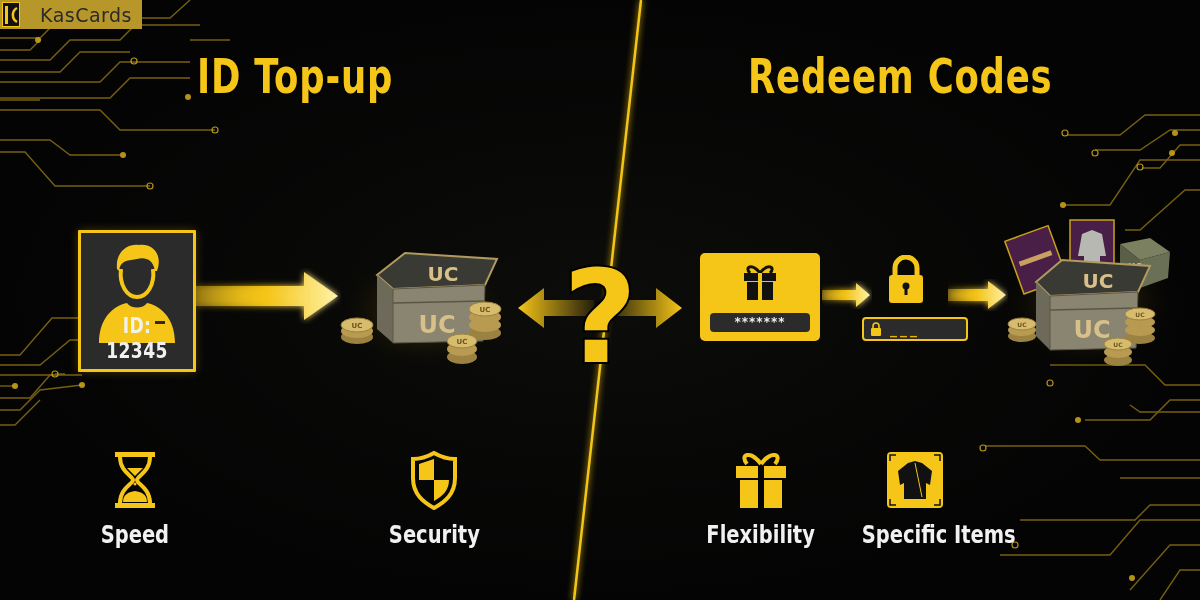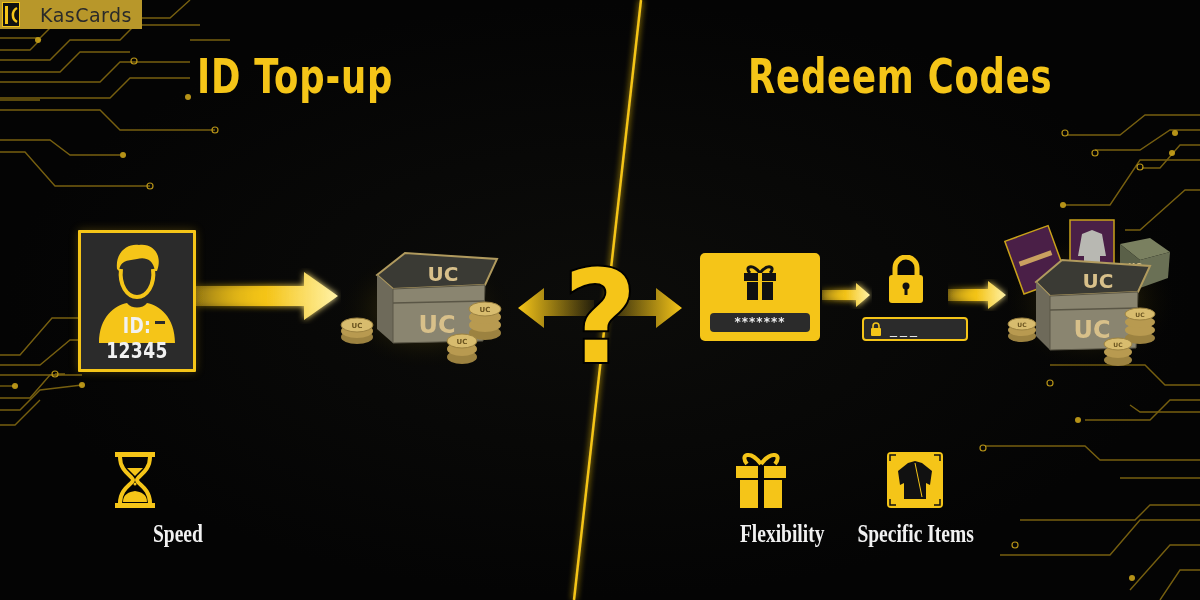--- a/index.html
+++ b/index.html
@@ -33,25 +33,25 @@
 
   .code-card { position: absolute; left: 700px; top: 253px; width: 120px; height: 88px; background: #f5c518;
       border-radius: 5px; }
   .code-card .gift { position: absolute; left: 42px; top: 10px; }
   .code-field { position: absolute; left: 10px; bottom: 9px; width: 100px; height: 19px; background: #2b2b2b;
       border-radius: 4px; color: #eee; font-size: 12px; font-weight: bold; text-align: center;
       line-height: 19px; letter-spacing: 1px; }
   .lock-big { position: absolute; left: 886px; top: 255px; }
   .lock-field { position: absolute; left: 862px; top: 317px; width: 106px; height: 24px; background: #2b2b2b;
       border: 2px solid #f5c518; border-radius: 4px; display: flex; align-items: center; gap: 8px; padding-left: 6px; }
-  .lock-field .dashes { color: #e5e5e5; font-size: 14px; font-weight: normal; letter-spacing: 3px; }
+  .lock-field .dashes { color: #eab308; font-size: 14px; font-weight: bold; letter-spacing: 3px; }
 
   .question { position: absolute; left: 514px; top: 230px; }
 
-  .feature { position: absolute; top: 448px; width: 150px; text-align: right; font-family: Liberation Serif, serif; }
+  .feature { position: absolute; top: 448px; width: 150px; text-align: center; }
   .feature .ico { height: 64px; display: flex; justify-content: center; align-items: center; }
   .feature .label { margin-top: 8px; color: #f1f1f1; font-weight: bold; font-size: 25px;
       transform: scaleX(0.78); white-space: nowrap; display: inline-block; }
 </style>
 </head>
 <body>
 
 <div class="stage">
 
   <svg class="circuits" width="1200" height="600">
@@ -295,20 +295,30 @@
         <rect x="2" y="2" width="40" height="5" fill="#f5c518"></rect>
           <rect x="2" y="53" width="40" height="5" fill="#f5c518"></rect>
         <path d="M7 7 C7 22 20 26 20 30 C20 34 7 38 7 53 M37 7 C37 22 24 26 24 30 C24 34 37 38 37 53" stroke="#f5c518" stroke-width="4" fill="none"></path>
         <path d="M14 18 L30 18 L22 26 Z" fill="#f5c518"></path>
         <path d="M10 52 C10 44 16 42 22 41 C28 42 34 44 34 52 Z" fill="#f5c518"></path>
         <circle cx="22" cy="34" r="1.5" fill="#f5c518"></circle>
       </svg>
     </div>
     <span class="label">Speed</span>
   </div>
+  <div class="feature" style="left:359px">
+    <div class="ico">
+      <svg width="50" height="60" viewBox="0 0 50 60">
+        <path d="M25 3 C18 7 10 9 4 9 L4 28 C4 44 14 52 25 58 C36 52 46 44 46 28 L46 9 C40 9 32 7 25 3 Z" stroke="#f5c518" stroke-width="4" fill="none"></path>
+        <path d="M10 14 L25 9 L25 30 L10 30 Z" fill="#f5c518"></path>
+        <path d="M25 30 L40 30 C40 40 34 46 25 51 Z" fill="#f5c518"></path>
+      </svg>
+    </div>
+    <span class="label">Security</span>
+  </div>
 
   <div class="feature" style="left:840px">
     <div class="ico">
       <svg width="58" height="58" viewBox="0 0 58 58">
         <rect x="1" y="1" width="56" height="56" rx="4" fill="#f5c518"></rect>
         <path d="M4 10 L4 4 L10 4 M48 4 L54 4 L54 10 M4 48 L4 54 L10 54 M48 54 L54 54 L54 48" stroke="#111" stroke-width="1.5" fill="none"></path>
         <path d="M22 12 L29 10 L36 12 L46 20 L44 34 L40 32 L40 48 L18 48 L18 32 L14 34 L12 20 Z" fill="#111"></path>
         <line x1="29" y1="12" x2="36" y2="46" stroke="#f5c518" stroke-width="1"></line>
       </svg>
     </div>

